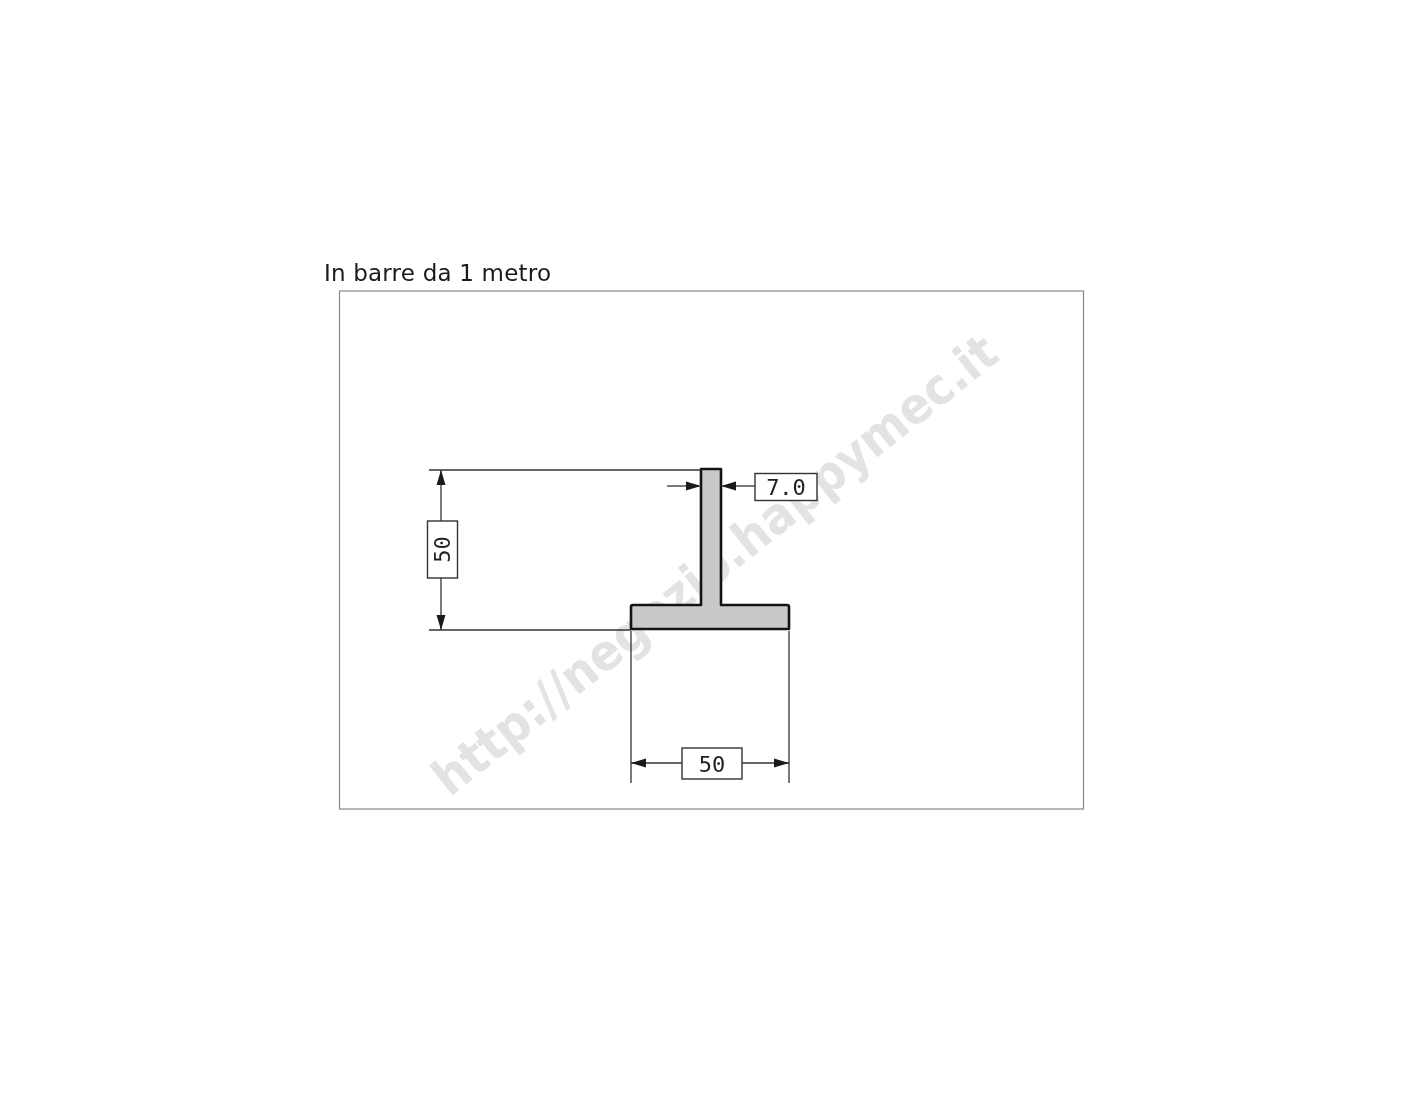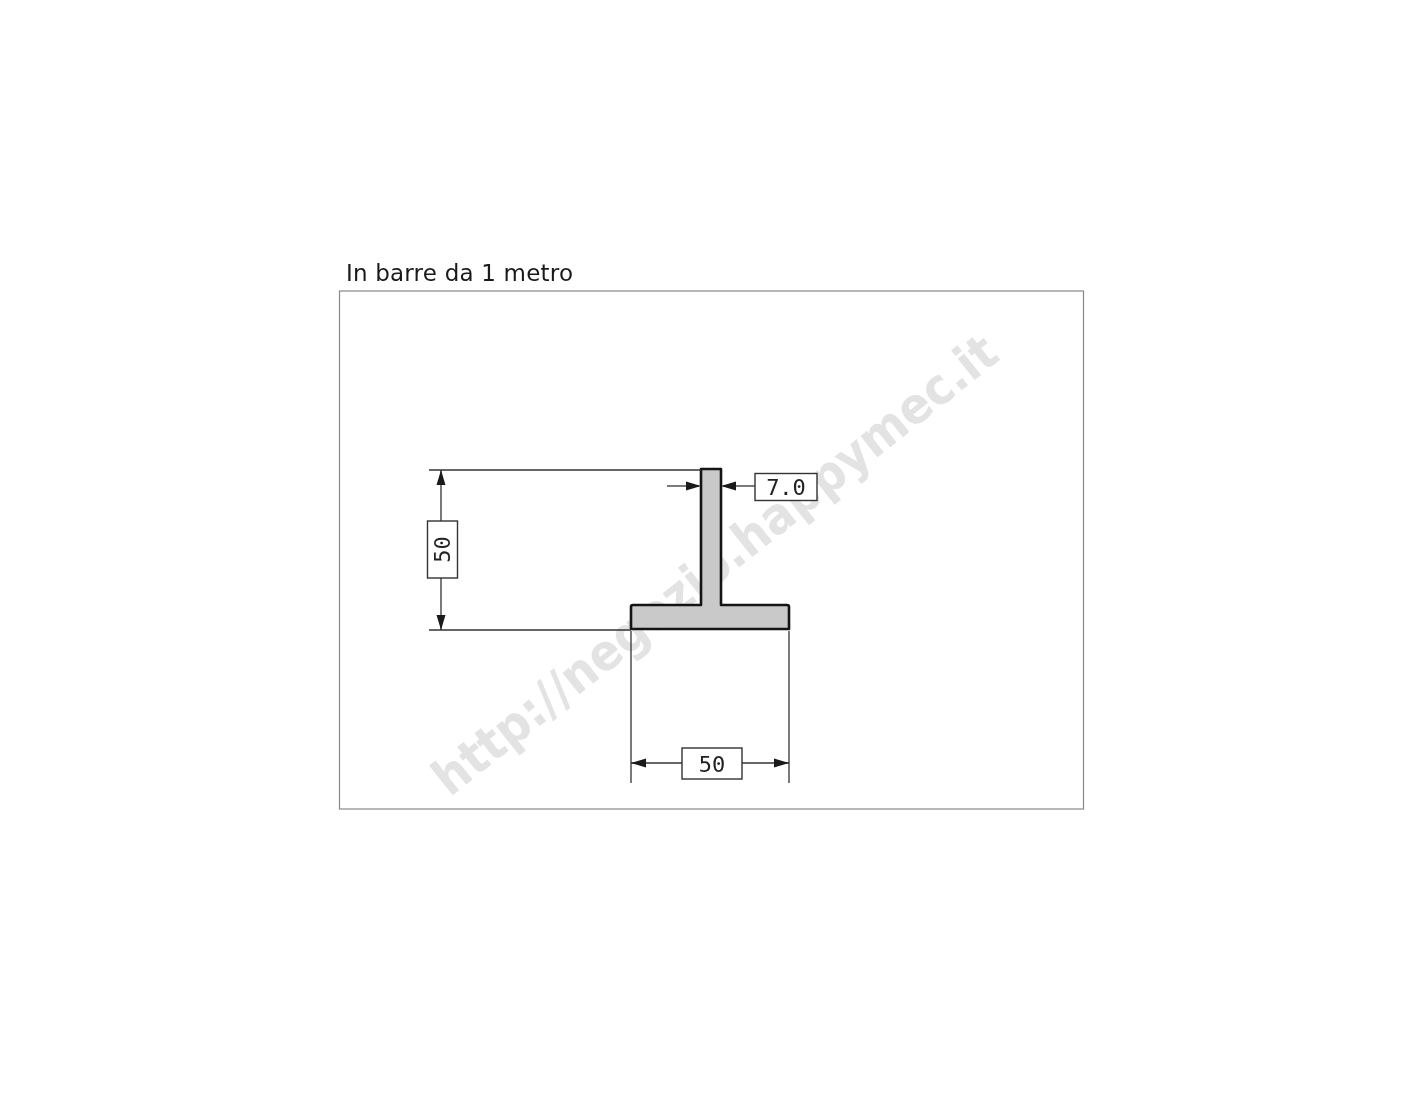--- a/index.html
+++ b/index.html
@@ -10,21 +10,21 @@
   .page {
     position: relative;
     width: 1422px;
     height: 1100px;
     background: #ffffff;
     overflow: hidden;
     font-family: "DejaVu Sans", sans-serif;
   }
   .title {
     position: absolute;
-    left: 346px;
+    left: 324px;
     top: 260px;
     font-size: 23px;
     line-height: 26px;
     color: #1a1a1a;
     letter-spacing: 0.2px;
     white-space: nowrap;
   }
   .drawing-svg {
     position: absolute;
     left: 0;

